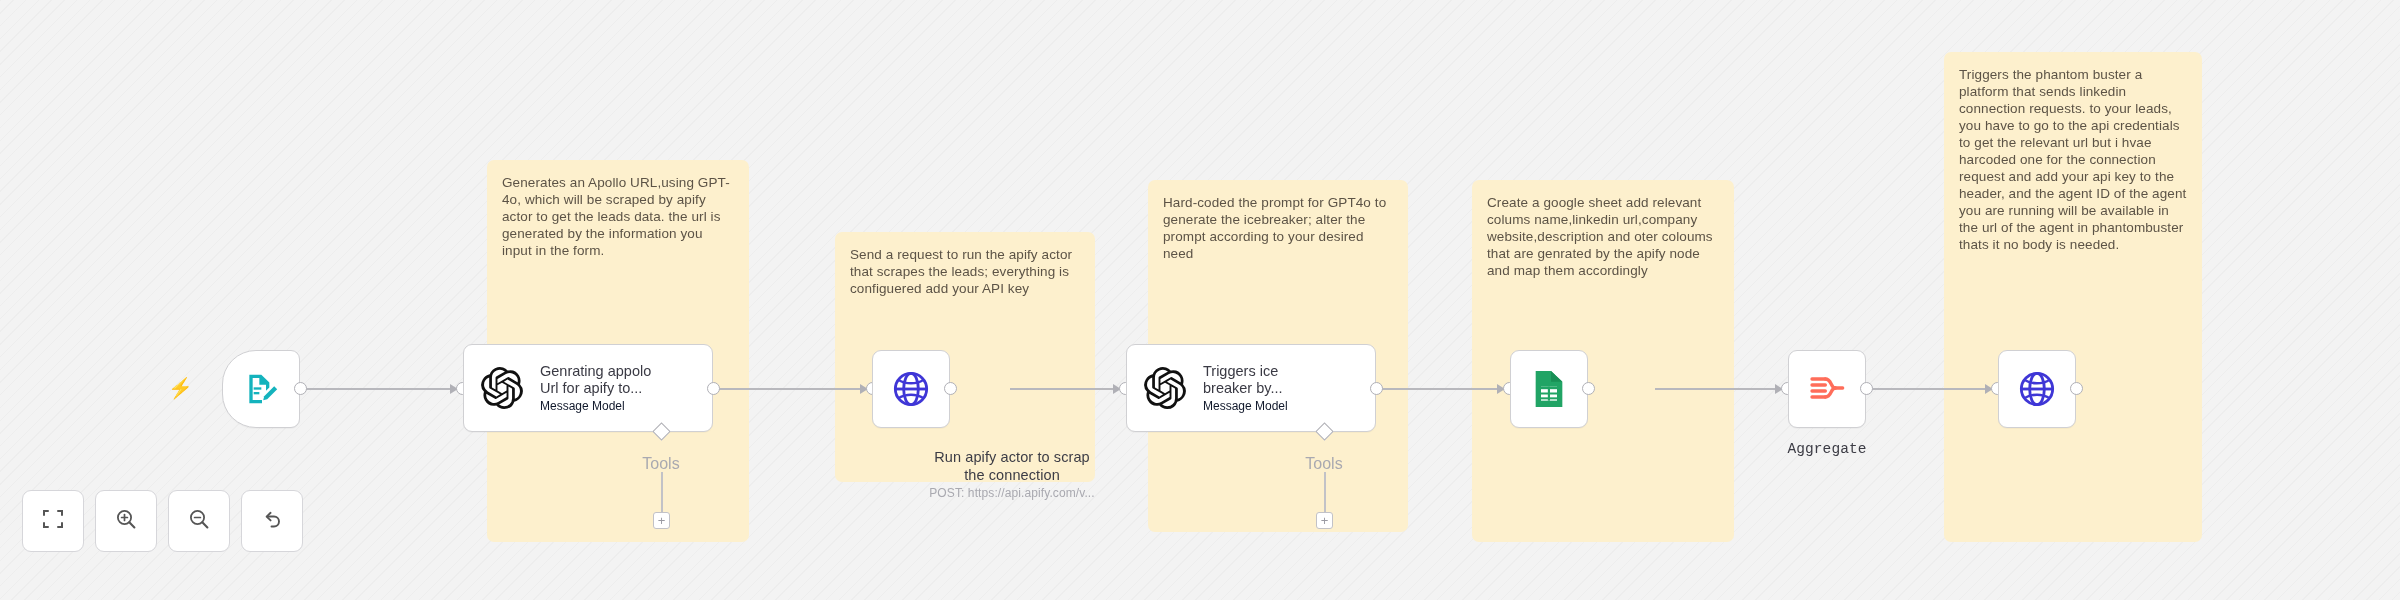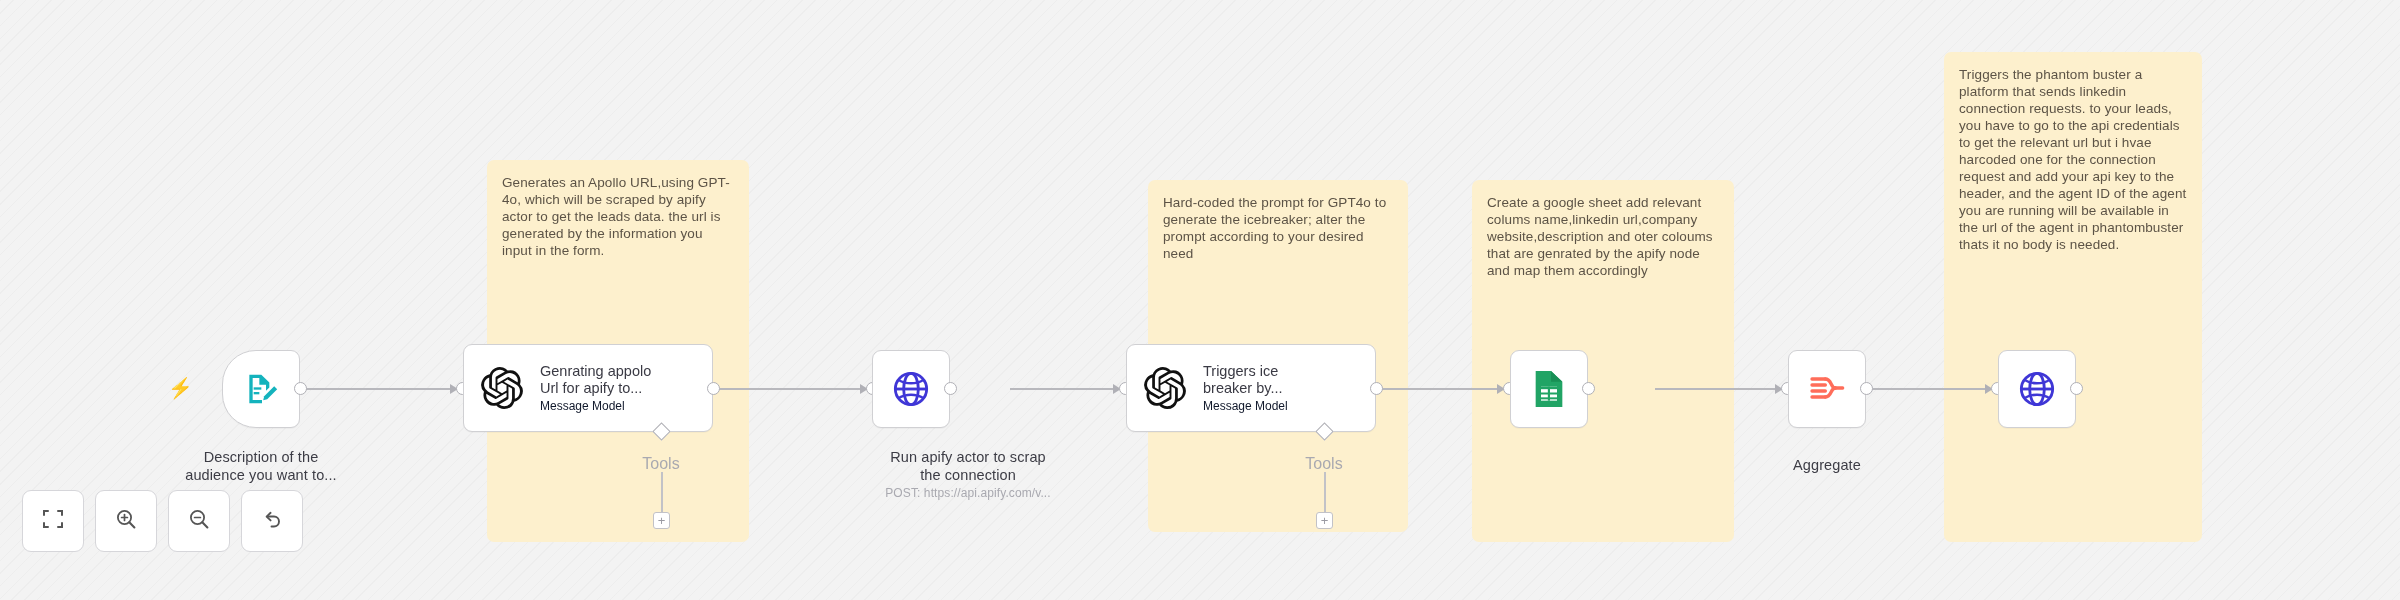--- a/index.html
+++ b/index.html
@@ -129,20 +129,23 @@
 </style>
 </head>
 <body>
 
 <div id="canvas">
 
   <div class="sticky" style="left:487px;top:160px;width:262px;height:382px;">
     <p>Generates an Apollo URL,using GPT-4o, which will be scraped by apify actor to get the leads data. the url is generated by the information you input in the form.</p>
   </div>
 
+  <div class="sticky" style="left:835px;top:232px;width:260px;height:250px;">
+    <p>Send a request to run the apify actor that scrapes the leads; everything is configuered add your API key</p>
+  </div>
 
   <div class="sticky" style="left:1148px;top:180px;width:260px;height:352px;">
     <p>Hard-coded the prompt for GPT4o to generate the icebreaker; alter the prompt according to your desired need</p>
   </div>
 
   <div class="sticky" style="left:1944px;top:52px;width:258px;height:490px;">
     <p>Triggers the phantom buster a platform that sends linkedin connection requests. to your leads, you have to go to the api credentials to get the relevant url but i hvae harcoded one for the connection request and add your api key to the header, and the agent ID of the agent you are running will be available in the url of the agent in phantombuster thats it no body is needed.</p>
   </div>
 
   <div class="sticky" style="left:1472px;top:180px;width:262px;height:362px;">
@@ -172,24 +175,20 @@
     <span class="node-icon">
       <svg width="40" height="40" viewBox="0 0 24 24" aria-hidden="true">
         <path d="M5 3.4h7.2L17 8.1v3.0l-2.0 2.0V9.4H11V5.4H7v13.2h5.6v1.9H5z" fill="#14b3bd"></path>
         <rect x="7.6" y="11.0" width="4.6" height="1.4" fill="#14b3bd"></rect>
         <rect x="7.6" y="13.8" width="3.4" height="1.4" fill="#14b3bd"></rect>
         <path d="M19.9 10.3l1.8 1.8-6.0 6.0-2.4.6.6-2.4z" fill="#14b3bd"></path>
       </svg>
     </span>
   </div>
   <div class="port" style="left:294px;top:382px;"></div>
-  <div class="caption" style="left:150px;top:448px;width:222px;">
-    <span>Description of the</span><br>
-    <span>audience you want to...</span>
-  </div>
 
   <div class="port" style="left:456px;top:382px;"></div>
   <div class="node" style="left:463px;top:344px;width:250px;height:88px;">
     <span class="node-icon" style="width:76px;">
       <svg width="42" height="42" viewBox="0 0 24 24" aria-hidden="true">
         <path fill="#111" d="M22.28 9.82a5.99 5.99 0 0 0-.52-4.91 6.05 6.05 0 0 0-6.51-2.9A6.07 6.07 0 0 0 4.98 4.18a5.99 5.99 0 0 0-4 2.9 6.05 6.05 0 0 0 .74 7.1 5.98 5.98 0 0 0 .51 4.91 6.05 6.05 0 0 0 6.52 2.9A5.98 5.98 0 0 0 13.26 24a6.06 6.06 0 0 0 5.77-4.21 5.99 5.99 0 0 0 4-2.9 6.06 6.06 0 0 0-.75-7.07zm-9.02 12.6a4.48 4.48 0 0 1-2.88-1.04l.14-.08 4.78-2.76a.79.79 0 0 0 .39-.68v-6.74l2.02 1.17a.07.07 0 0 1 .04.06v5.58a4.5 4.5 0 0 1-4.5 4.49zM3.6 18.3a4.47 4.47 0 0 1-.54-3.01l.14.09 4.78 2.76a.77.77 0 0 0 .78 0l5.84-3.37v2.33a.08.08 0 0 1-.03.07l-4.84 2.79a4.5 4.5 0 0 1-6.13-1.65zM2.34 7.9a4.48 4.48 0 0 1 2.34-1.97V11.6a.77.77 0 0 0 .39.68l5.81 3.35-2.02 1.17a.08.08 0 0 1-.07 0L3.97 14a4.5 4.5 0 0 1-1.63-6.1zm16.6 3.86L13.1 8.38 15.11 7.2a.08.08 0 0 1 .07 0l4.83 2.79a4.49 4.49 0 0 1-.68 8.1v-5.67a.8.8 0 0 0-.39-.67zm2.01-3.02l-.14-.09-4.77-2.78a.78.78 0 0 0-.79 0L9.41 9.23V6.9a.07.07 0 0 1 .03-.07l4.83-2.79a4.5 4.5 0 0 1 6.68 4.66zM8.31 12.86l-2.02-1.16a.08.08 0 0 1-.04-.06V6.07a4.5 4.5 0 0 1 7.37-3.45l-.14.08L8.7 5.46a.79.79 0 0 0-.39.68zm1.1-2.37L12 8.99l2.6 1.5v3l-2.6 1.5-2.6-1.5z"></path>
       </svg>
     </span>
     <span class="node-text">
       <span class="node-title">
@@ -211,21 +210,21 @@
       <svg width="40" height="40" viewBox="0 0 24 24" aria-hidden="true">
         <circle cx="12" cy="12" r="9.4" fill="none" stroke="#3f36d6" stroke-width="1.7"></circle>
         <ellipse cx="12" cy="12" rx="4.4" ry="9.4" fill="none" stroke="#3f36d6" stroke-width="1.7"></ellipse>
         <line x1="2.6" y1="12" x2="21.4" y2="12" stroke="#3f36d6" stroke-width="1.7"></line>
         <path d="M4.6 6.6c2.1 1.3 4.6 2.0 7.4 2.0s5.3-.7 7.4-2.0" fill="none" stroke="#3f36d6" stroke-width="1.5"></path>
         <path d="M4.6 17.4c2.1-1.3 4.6-2.0 7.4-2.0s5.3.7 7.4 2.0" fill="none" stroke="#3f36d6" stroke-width="1.5"></path>
       </svg>
     </span>
   </div>
   <div class="port" style="left:944px;top:382px;"></div>
-  <div class="caption" style="left:840px;top:448px;width:256px;">
+  <div class="caption" style="left:884px;top:448px;width:256px;">
     <span>Run apify actor to scrap</span><br>
     <span>the connection</span>
     <span class="sub">POST: https://api.apify.com/v...</span>
   </div>
 
   <div class="port" style="left:1119px;top:382px;"></div>
   <div class="node" style="left:1126px;top:344px;width:250px;height:88px;">
     <span class="node-icon" style="width:76px;">
       <svg width="42" height="42" viewBox="0 0 24 24" aria-hidden="true">
         <path fill="#111" d="M22.28 9.82a5.99 5.99 0 0 0-.52-4.91 6.05 6.05 0 0 0-6.51-2.9A6.07 6.07 0 0 0 4.98 4.18a5.99 5.99 0 0 0-4 2.9 6.05 6.05 0 0 0 .74 7.1 5.98 5.98 0 0 0 .51 4.91 6.05 6.05 0 0 0 6.52 2.9A5.98 5.98 0 0 0 13.26 24a6.06 6.06 0 0 0 5.77-4.21 5.99 5.99 0 0 0 4-2.9 6.06 6.06 0 0 0-.75-7.07zm-9.02 12.6a4.48 4.48 0 0 1-2.88-1.04l.14-.08 4.78-2.76a.79.79 0 0 0 .39-.68v-6.74l2.02 1.17a.07.07 0 0 1 .04.06v5.58a4.5 4.5 0 0 1-4.5 4.49zM3.6 18.3a4.47 4.47 0 0 1-.54-3.01l.14.09 4.78 2.76a.77.77 0 0 0 .78 0l5.84-3.37v2.33a.08.08 0 0 1-.03.07l-4.84 2.79a4.5 4.5 0 0 1-6.13-1.65zM2.34 7.9a4.48 4.48 0 0 1 2.34-1.97V11.6a.77.77 0 0 0 .39.68l5.81 3.35-2.02 1.17a.08.08 0 0 1-.07 0L3.97 14a4.5 4.5 0 0 1-1.63-6.1zm16.6 3.86L13.1 8.38 15.11 7.2a.08.08 0 0 1 .07 0l4.83 2.79a4.49 4.49 0 0 1-.68 8.1v-5.67a.8.8 0 0 0-.39-.67zm2.01-3.02l-.14-.09-4.77-2.78a.78.78 0 0 0-.79 0L9.41 9.23V6.9a.07.07 0 0 1 .03-.07l4.83-2.79a4.5 4.5 0 0 1 6.68 4.66zM8.31 12.86l-2.02-1.16a.08.08 0 0 1-.04-.06V6.07a4.5 4.5 0 0 1 7.37-3.45l-.14.08L8.7 5.46a.79.79 0 0 0-.39.68zm1.1-2.37L12 8.99l2.6 1.5v3l-2.6 1.5-2.6-1.5z"></path>
@@ -271,21 +270,21 @@
           <line x1="3" y1="13.2" x2="11" y2="13.2"></line>
           <line x1="3" y1="16.8" x2="11" y2="16.8"></line>
           <path d="M11 6c4 0 3 5.4 6 5.4" fill="none"></path>
           <path d="M11 16.8c4 0 3-5.4 6-5.4" fill="none"></path>
           <line x1="17" y1="11.4" x2="21.4" y2="11.4"></line>
         </g>
       </svg>
     </span>
   </div>
   <div class="port" style="left:1860px;top:382px;"></div>
-  <div class="caption" style="left:1752px;top:456px;width:150px;">
+  <div class="caption" style="left:1752px;top:440px;width:150px;font-family:Liberation Mono, monospace;">
     <span>Aggregate</span>
   </div>
 
   <div class="port" style="left:1991px;top:382px;"></div>
   <div class="node square" style="left:1998px;top:350px;width:78px;height:78px;">
     <span class="node-icon">
       <svg width="40" height="40" viewBox="0 0 24 24" aria-hidden="true">
         <circle cx="12" cy="12" r="9.4" fill="none" stroke="#3f36d6" stroke-width="1.7"></circle>
         <ellipse cx="12" cy="12" rx="4.4" ry="9.4" fill="none" stroke="#3f36d6" stroke-width="1.7"></ellipse>
         <line x1="2.6" y1="12" x2="21.4" y2="12" stroke="#3f36d6" stroke-width="1.7"></line>

